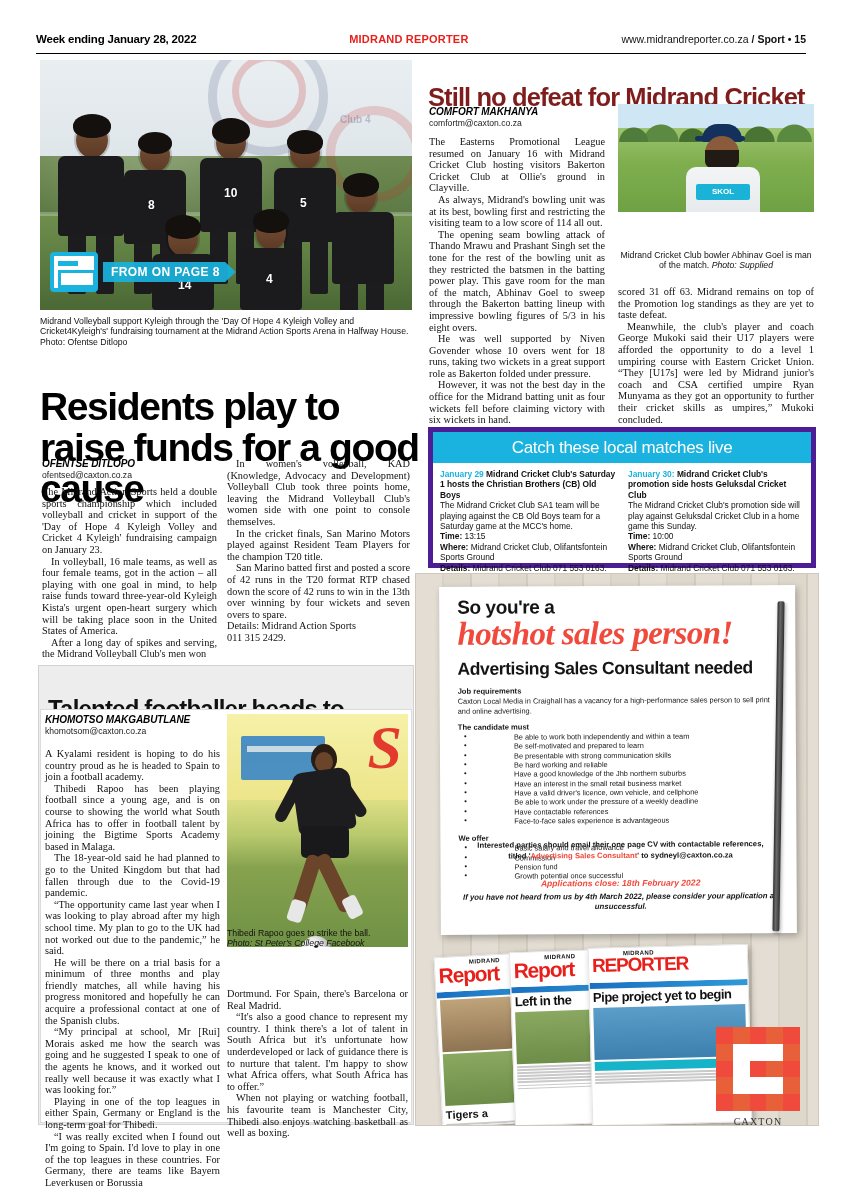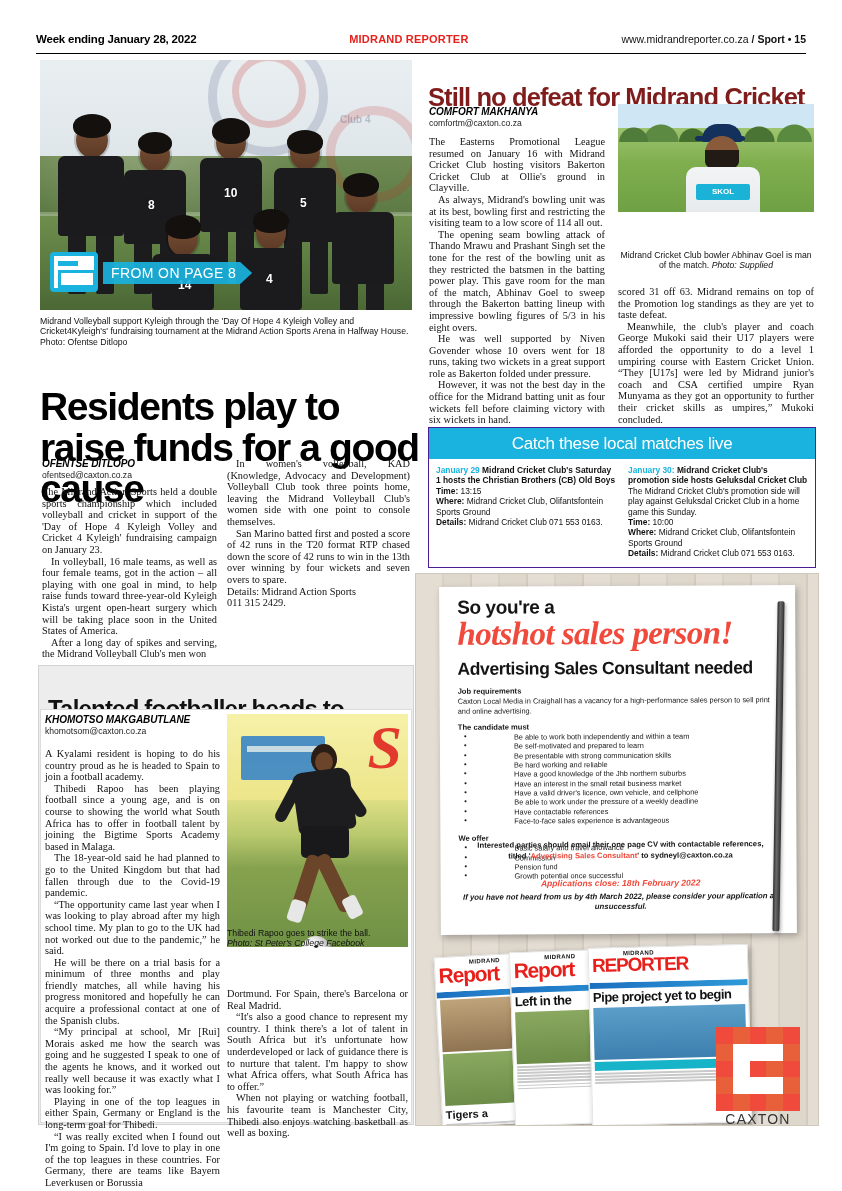--- a/index.html
+++ b/index.html
@@ -104,22 +104,22 @@
 
   
   .frompage {
     position:absolute; left:103px; top:262px;
     display:flex; align-items:center; gap:5px;
     background:rgba(25,178,222,.92);
     padding:3px 16px 3px 8px;
     clip-path: polygon(0 0, 92% 0, 100% 50%, 92% 100%, 0 100%);
   }
   .frompage span {
-    font-family:"Liberation Sans", sans-serif; font-weight:normal;
-    font-size:14px; color:#fff; letter-spacing:.4px; white-space:nowrap;
+    font-family:"Liberation Sans", sans-serif; font-weight:bold;
+    font-size:12px; color:#fff; letter-spacing:.4px; white-space:nowrap;
   }
   .frompage-icon {
     position:absolute; left:50px; top:252px; width:48px; height:40px;
     border:4px solid #1ab2de; border-radius:4px; background:#fff;
   }
   .frompage-icon:before{
     content:""; position:absolute; left:4px; top:5px; width:20px; height:5px; background:#1ab2de;
   }
   .frompage-icon:after{
     content:""; position:absolute; left:4px; top:14px; width:32px; height:12px;
@@ -196,21 +196,21 @@
   .pc-ball {
     position:absolute; left:64px; top:96px; width:22px; height:22px;
     border-radius:50%; background:radial-gradient(circle at 35% 33%, #e24b3a, #9e1e16);
   }
   .cap-cricket { position:absolute; left:618px; top:250px; width:196px;text-align:center; }
   .rcol2 { position:absolute; left:618px; top:286px; width:196px; }
 
   
   .catchbox {
     position:absolute; left:428px; top:427px; width:388px; height:141px;
-    background:#ffffff; border:1px solid #4c1d95;
+    background:#ffffff; border:5px solid #4c1d95;
   }
   .catch-head {
     height:31px; background:#1ab2de; color:#fff; text-align:center;
     font-family:"Liberation Sans", sans-serif; font-weight:normal;
     font-size:17px; line-height:31px; letter-spacing:-0.3px;
   }
   .catch-cols { display:flex; padding:6px 7px 0 7px; gap:12px; }
   .catch-col { width:50%; font-family:"Liberation Sans", sans-serif; font-size:8.4px; line-height:10.4px; color:#111;}
   .catch-date { color:#1ab2de; font-weight:bold; }
   .catch-title { font-weight:bold; }
@@ -389,21 +389,21 @@
   .np-tealbar { height:9px; background:#17b3c8; margin:2px 3px; }
 
   .caxton {
     position:absolute; right:18px; bottom:14px; width:84px; height:84px;
     background:#f04a3c;
     display:grid; grid-template-columns:repeat(5,1fr); grid-template-rows:repeat(5,1fr);
   }
   .caxton i { display:block; }
   .caxton-label {
     position:absolute; right:18px; bottom:-2px; width:84px; text-align:center;
-    font-family:Liberation Sans, sans-serif; font-size:14px; letter-spacing:1.2px; color:#333;margin-top:10px;
+    font-family:Liberation Serif, serif; font-size:10px; letter-spacing:1.2px; color:#333;margin-top:10px;
   }
 
   
   .gap { height:6px; }
 </style>
 </head>
 <body>
 
 <div id="page">
 
@@ -497,20 +497,21 @@
     <div class="gap"></div>
     <div class="body-col">
       <p class="noindent">The Midrand Action Sports held a double sports championship which included volleyball and cricket in support of the 'Day of Hope 4 Kyleigh Volley and Cricket 4 Kyleigh' fundraising campaign on January 23.</p>
       <p>In volleyball, 16 male teams, as well as four female teams, got in the action – all playing with one goal in mind, to help raise funds toward three-year-old Kyleigh Kista's urgent open-heart surgery which will be taking place soon in the United States of America.</p>
       <p>After a long day of spikes and serving, the Midrand Volleyball Club's men won</p>
     </div>
   </div>
 
   <div class="lcol2 body-col">
     <p>In women's volleyball, KAD (Knowledge, Advocacy and Development) Volleyball Club took three points home, leaving the Midrand Volleyball Club's women side with one point to console themselves.</p>
+    <p>In the cricket finals, San Marino Motors played against Resident Team Players for the champion T20 title.</p>
     <p>San Marino batted first and posted a score of 42 runs in the T20 format RTP chased down the score of 42 runs to win in the 13th over winning by four wickets and seven overs to spare.</p>
     <p class="noindent">Details: Midrand Action Sports</p>
     <p class="noindent">011 315 2429.</p>
   </div>
 
   <h2 class="headline-cricket">Still no defeat for Midrand Cricket</h2>
 
   <div class="r-byline">
     <div class="byline-name">COMFORT MAKHANYA</div>
     <div class="byline-mail">comfortm@caxton.co.za</div>
@@ -546,20 +547,21 @@
     <p class="noindent">scored 31 off 63. Midrand remains on top of the Promotion log standings as they are yet to taste defeat.</p>
     <p>Meanwhile, the club's player and coach George Mukoki said their U17 players were afforded the opportunity to do a level 1 umpiring course with Eastern Cricket Union. “They [U17s] were led by Midrand junior's coach and CSA certified umpire Ryan Munyama as they got an opportunity to further their cricket skills as umpires,” Mukoki concluded.</p>
   </div>
 
   <div class="catchbox">
     <div class="catch-head">Catch these local matches live</div>
     <div class="catch-cols">
       <div class="catch-col">
         <span class="catch-date">January 29</span>
         <span class="catch-title">Midrand Cricket Club's Saturday 1 hosts the Christian Brothers (CB) Old Boys</span>
+        <div class="catch-body">The Midrand Cricket Club SA1 team will be playing against the CB Old Boys team for a Saturday game at the MCC's home.</div>
         <div class="catch-kv">
           <b>Time:</b>
           <span>13:15</span>
         </div>
         <div class="catch-kv">
           <b>Where:</b>
           <span>Midrand Cricket Club, Olifantsfontein Sports Ground</span>
         </div>
         <div class="catch-kv">
           <b>Details:</b>

